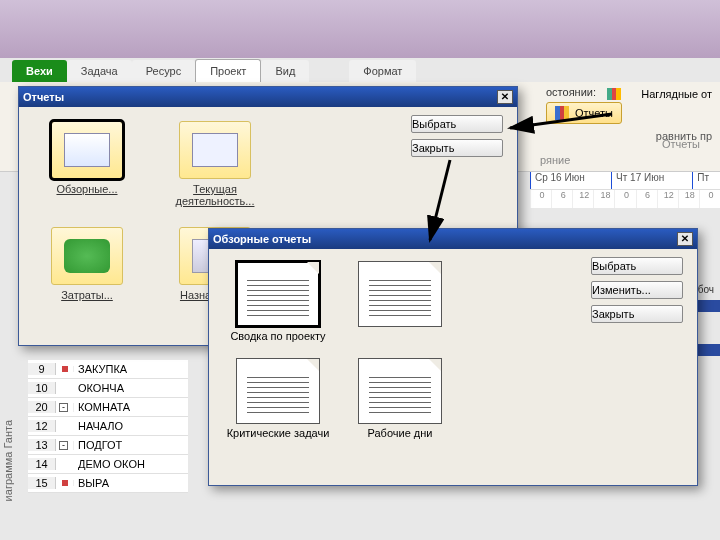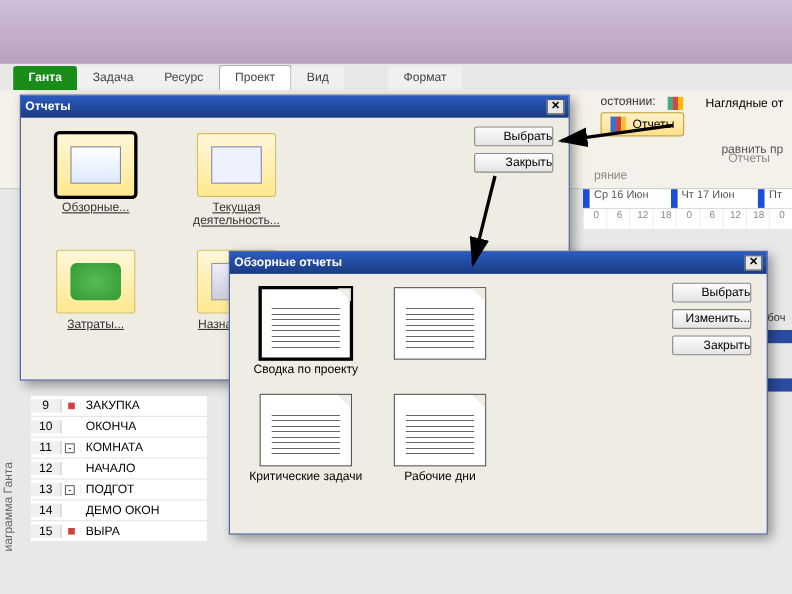--- a/index.html
+++ b/index.html
@@ -21,40 +21,40 @@
   .btn-reports-nice { display: inline-flex; align-items: center; gap: 6px; background: linear-gradient(#fff2c8,#ffe08a); border: 1px solid #c8a030; border-radius: 3px; padding: 3px 8px; margin-top: 4px; }
   .btn-reports-icon { width: 14px; height: 14px; background: linear-gradient(90deg,#3a6fcf 33%,#d04040 33% 66%,#f4c030 66%); }
   .ribbon-group-name { position:absolute; right:20px; top:138px; color:#888; font-size:11px; }
   .nagl { position:absolute; top:88px; right:8px; display:flex; gap:20px; align-items:center;}
   .nagl-icon { width:14px; height:12px; background:linear-gradient(90deg,#4a8 33%,#d44 33% 66%,#fb0 66%);}
   .compare-row { position:absolute; top:130px; right:8px; color:#555; font-size:11px;}
 
   
   .timeline { position: absolute; top: 172px; left: 530px; right: 0; height: 36px; background: #fff; }
   .timeline-top { display:flex; height:18px; border-bottom:1px solid #ddd;}
-  .timeline-top div { flex:1; border-left:6px solid #1d4ed8; padding-left:4px; font-size:10px; color:#555;}
+  .timeline-top div { flex:1; border-left:1px solid #1d4ed8; padding-left:4px; font-size:10px; color:#555;}
   .timeline-bot { display:flex; height:18px;}
   .timeline-bot div { flex:1; border-left:1px solid #eee; padding-left:2px; font-size:9px; color:#888; text-align:center;}
 
   
   .gantt-rows { position:absolute; top:360px; left:28px; width:160px; }
   .gantt-rows .row { display:flex; align-items:center; height:19px; border-bottom:1px solid #e0e0e0; background:#fff;}
   .gantt-rows .num { width:28px; text-align:center; border-right:1px solid #ccc; background:#f0f0f0;}
   .gantt-rows .ind { width:18px; border-right:1px solid #eee; display:flex; justify-content:center;}
   .gantt-rows .txt { padding-left:4px; overflow:hidden; white-space:nowrap;}
   .dot-red { width:6px; height:6px; background:#d04040; border-radius:0; display:inline-block;}
   .box-minus { width:9px; height:9px; border:1px solid #666; font-size:9px; line-height:7px; text-align:center; margin-right:2px;}
 
   .side-label { position:absolute; left:2px; top:420px; writing-mode:vertical-rl; transform:rotate(180deg); color:#666; font-size:11px;}
 
   
   .dialog { position: absolute; background:#efece4; border:1px solid #3b5998; box-shadow: 4px 4px 10px rgba(0,0,0,0.4);}
   .titlebar { height:20px; background:linear-gradient(#2a5bc0,#1a3b80); color:#fff; display:flex; align-items:center; padding:0 4px; font-weight:bold; font-size:11px;}
   .titlebar .closebtn { margin-left:auto; width:16px; height:14px; background:#e8e8e8; color:#000; text-align:center; line-height:12px; border:1px solid #555; font-size:10px;}
-  .dlg-btn { background:linear-gradient(#fdfdfd,#e4e4e4); border:1px solid #888; padding:2px 0; width:72px; text-align:right; margin-bottom:6px; border-radius:2px; display:block;}
+  .dlg-btn { background:linear-gradient(#fdfdfd,#e4e4e4); border:1px solid #888; padding:2px 0; width:92px; text-align:left; margin-bottom:6px; border-radius:2px; display:block;}
 
   
   .dlg-reports { top:86px; left:18px; width:500px; height:260px;}
   .reports-grid { display:flex; flex-wrap:wrap; gap:20px; padding:14px 14px; width:390px;}
   .cat-cell { width:108px; display:flex; flex-direction:column; align-items:center; gap:4px;}
   .cat-icon { width:72px; height:58px; background:linear-gradient(#fff7d8,#ffe890); border:1px solid #d8c060; border-radius:3px; display:flex; align-items:center; justify-content:center;}
   .cat-icon.sel { outline:3px solid #000; outline-offset:-1px;}
   .cat-label { text-align:center; font-size:11px; color:#333; text-decoration:underline;}
   .cat-inner { width:46px; height:34px; display:block;}
   .reports-side { position:absolute; right:14px; top:28px;}
@@ -76,21 +76,21 @@
   
   .gbar { position:absolute; height:12px; background:#2a4ba0;}
   .gdate { position:absolute; font-size:10px; color:#333; font-weight:normal;}
 </style>
 </head>
 <body>
 
 <div class="top-gradient"></div>
 
 <div class="ribbon-tabs">
-  <div class="ribbon-tab file">Ганта</div>
+  <div class="ribbon-tab file">Вехи</div>
   <div class="ribbon-tab">Задача</div>
   <div class="ribbon-tab">Ресурс</div>
   <div class="ribbon-tab active">Проект</div>
   <div class="ribbon-tab">Вид</div>
   <div class="ribbon-tab" style="margin-left:40px">Формат</div>
 </div>
 
 <div class="ribbon-area"></div>
 
 <div class="nagl">
@@ -143,21 +143,21 @@
         <span class="dot-red"></span>
       </div>
       <div class="txt">ЗАКУПКА</div>
     </div>
   <div class="row">
       <div class="num">10</div>
       <div class="ind"></div>
       <div class="txt">ОКОНЧА</div>
     </div>
   <div class="row">
-      <div class="num">11</div>
+      <div class="num">20</div>
       <div class="ind">
         <span class="box-minus">-</span>
       </div>
       <div class="txt" style="font-weight:normal">КОМНАТА</div>
     </div>
   <div class="row">
       <div class="num">12</div>
       <div class="ind"></div>
       <div class="txt">НАЧАЛО</div>
     </div>

